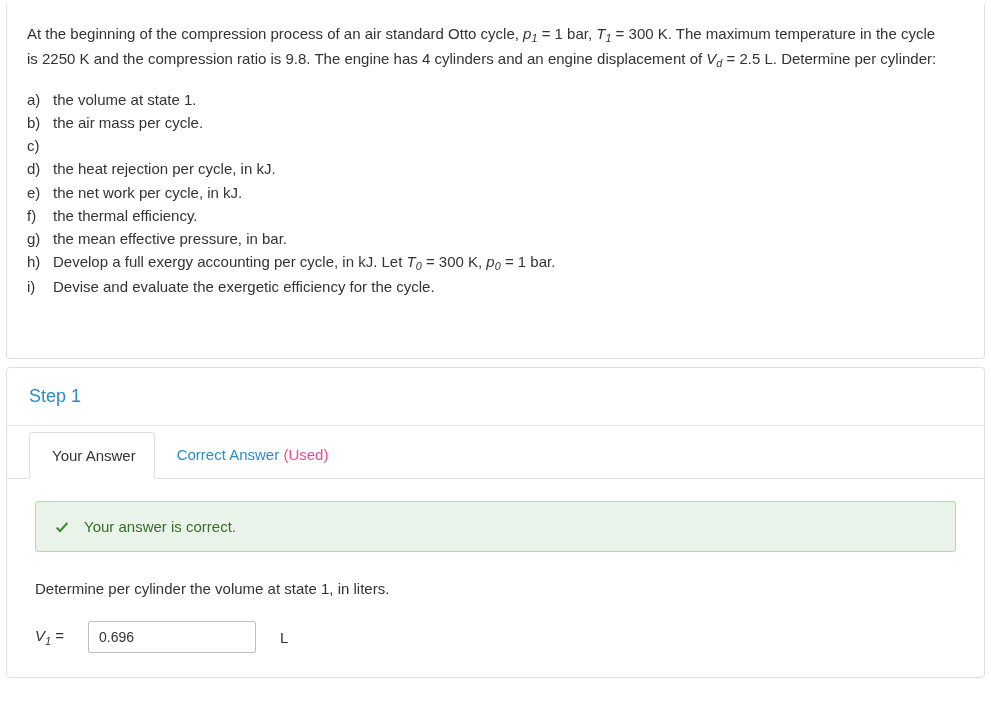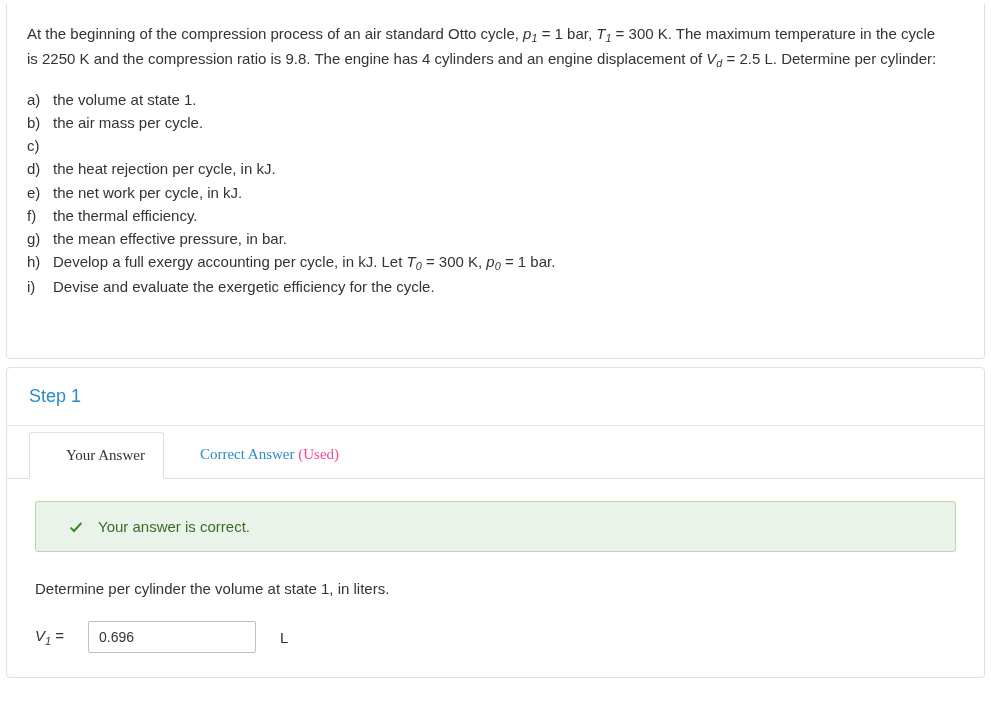--- a/index.html
+++ b/index.html
@@ -48,41 +48,40 @@
     color: #2a8bc7;
     border-bottom: 1px solid #e8e8e8;
   }
   .tabs {
     display: flex;
     border-bottom: 1px solid #e0e0e0;
     padding: 0 22px;
     margin-top: 6px;
   }
   .tab {
-    padding: 14px 18px 14px 36px;
+    padding: 14px 18px 14px 22px;
     font-size: 15px;
     cursor: pointer;
     margin-bottom: -1px;
     color: #555;
-    font-family: Liberation Serif, serif;
   }
   .tab.active {
     border: 1px solid #e0e0e0;
     border-bottom: 1px solid #fff;
     border-radius: 3px 3px 0 0;
     color: #333;
   }
   .tab.link { color: #2a8bc7; }
   .tab .muted { color: #ec4899; }
   .tab-body { padding: 22px 28px 24px 28px; }
   .alert-success {
     background: #eaf3ea;
     border: 1px solid #b7d6a9;
     border-radius: 3px;
-    padding: 16px 32px;
+    padding: 16px 18px;
     color: #3a6b2a;
     display: flex;
     align-items: center;
     gap: 14px;
     margin-bottom: 28px;
   }
   .check-icon {
     width: 16px;
     height: 16px;
     stroke: #3a8a2a;

